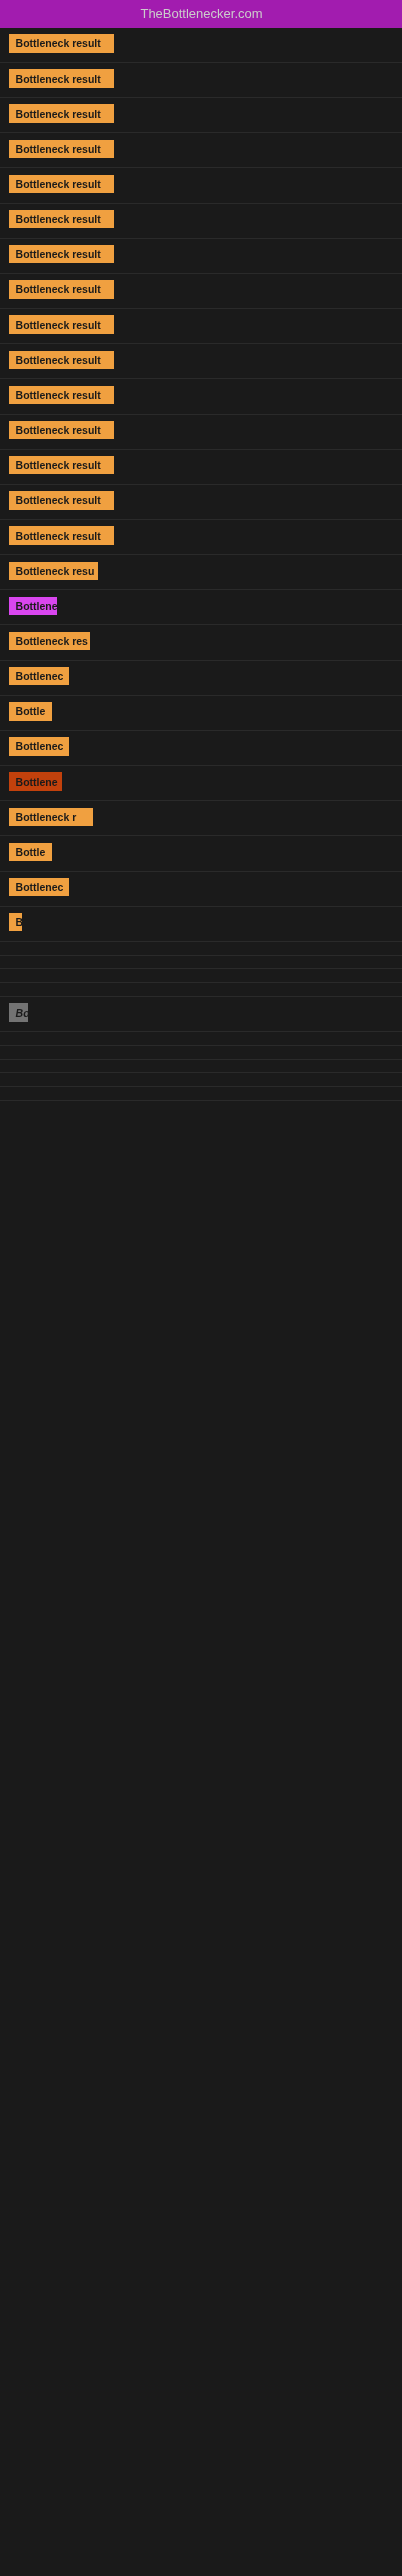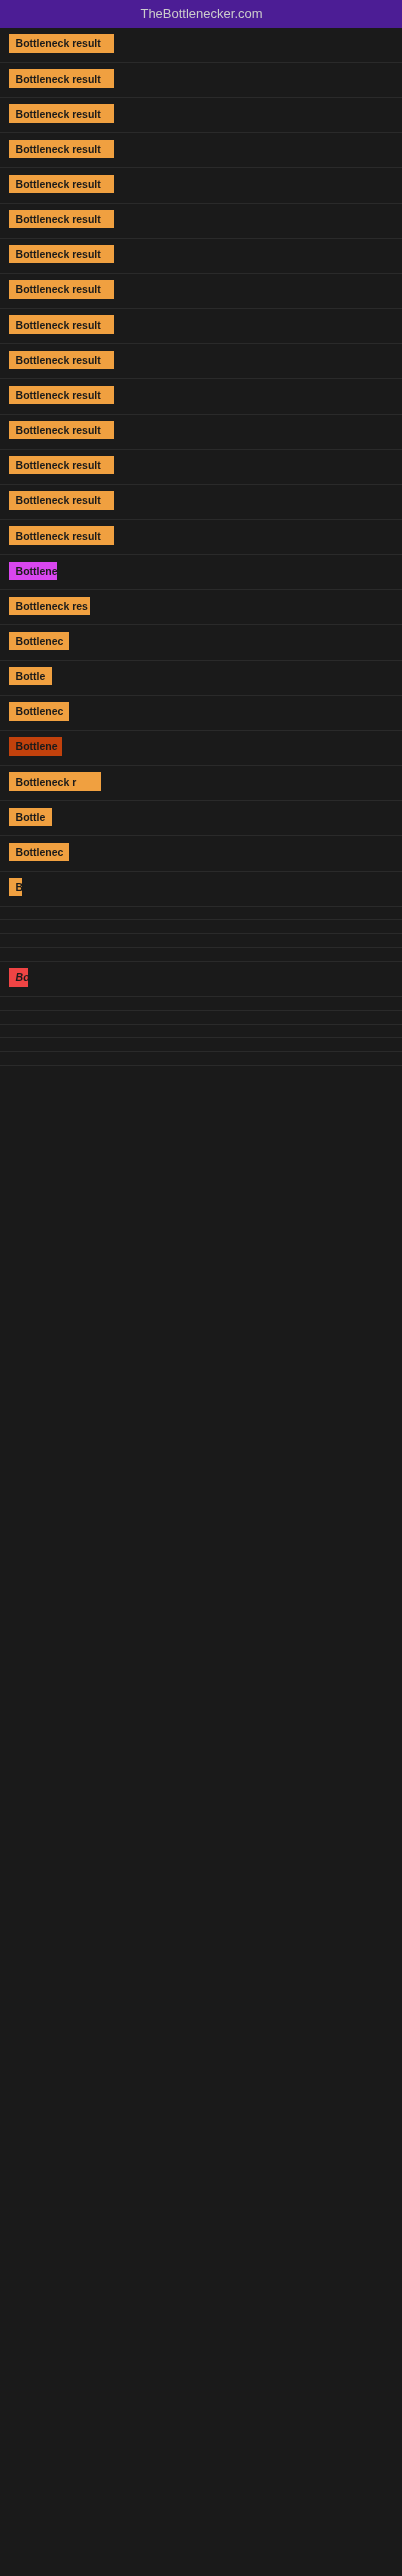--- a/index.html
+++ b/index.html
@@ -14,21 +14,21 @@
       min-height: 2576px;
       font-family: Arial, sans-serif;
       position: relative;
     }
 
     .site-title {
       text-align: center;
       color: #cccccc;
       font-size: 13px;
       padding: 6.4px 0;
-      background-color: #4c1d95;
+      background-color: #a21caf;
     }
 
     .bottleneck-bar {
       display: inline-block;
       background-color: #f0a040;
       color: #1a1a1a;
       font-size: 10.5px;
       font-weight: bold;
       padding: 3.2px 6.4px;
       white-space: nowrap;
@@ -58,34 +58,35 @@
     <div class="row"><span class="bottleneck-bar" style="width: 105px; background-color: rgb(240, 160, 64); color: rgb(26, 26, 26);">Bottleneck result</span></div>
     <div class="row"><span class="bottleneck-bar" style="width: 105px; background-color: rgb(240, 160, 64); color: rgb(26, 26, 26);">Bottleneck result</span></div>
     <div class="row"><span class="bottleneck-bar" style="width: 105px; background-color: rgb(240, 160, 64); color: rgb(26, 26, 26);">Bottleneck result</span></div>
     <div class="row"><span class="bottleneck-bar" style="width: 105px; background-color: rgb(240, 160, 64); color: rgb(26, 26, 26);">Bottleneck result</span></div>
     <div class="row"><span class="bottleneck-bar" style="width: 105px; background-color: rgb(240, 160, 64); color: rgb(26, 26, 26);">Bottleneck result</span></div>
     <div class="row"><span class="bottleneck-bar" style="width: 105px; background-color: rgb(240, 160, 64); color: rgb(26, 26, 26);">Bottleneck result</span></div>
     <div class="row"><span class="bottleneck-bar" style="width: 105px; background-color: rgb(240, 160, 64); color: rgb(26, 26, 26);">Bottleneck result</span></div>
     <div class="row"><span class="bottleneck-bar" style="width: 105px; background-color: rgb(240, 160, 64); color: rgb(26, 26, 26);">Bottleneck result</span></div>
     <div class="row"><span class="bottleneck-bar" style="width: 105px; background-color: rgb(240, 160, 64); color: rgb(26, 26, 26);">Bottleneck result</span></div>
     <div class="row"><span class="bottleneck-bar" style="width: 105px; background-color: rgb(240, 160, 64); color: rgb(26, 26, 26);">Bottleneck result</span></div>
+    <div class="row"><span class="bottleneck-bar" style="width: 89px; background-color: rgb(240, 160, 64); color: rgb(26, 26, 26);">Bottleneck resu</span></div>
     <div class="row"><span class="bottleneck-bar" style="width: 48px; background-color: #d946ef; color: rgb(26, 26, 26);">Bottleneck</span></div>
     <div class="row"><span class="bottleneck-bar" style="width: 81px; background-color: rgb(240, 160, 64); color: rgb(26, 26, 26);">Bottleneck res</span></div>
     <div class="row"><span class="bottleneck-bar" style="width: 60px; background-color: rgb(240, 160, 64); color: rgb(26, 26, 26);">Bottlenec</span></div>
     <div class="row"><span class="bottleneck-bar" style="width: 43px; background-color: rgb(240, 160, 64); color: rgb(26, 26, 26);">Bottle</span></div>
     <div class="row"><span class="bottleneck-bar" style="width: 60px; background-color: rgb(240, 160, 64); color: rgb(26, 26, 26);">Bottlenec</span></div>
     <div class="row"><span class="bottleneck-bar" style="width: 53px; background-color: #c2410c; color: rgb(26, 26, 26);">Bottlene</span></div>
-    <div class="row"><span class="bottleneck-bar" style="width: 92px; background-color: rgb(240, 160, 64); color: rgb(26, 26, 26);">Bottleneck r</span></div>
+    <div class="row"><span class="bottleneck-bar" style="width: 84px; background-color: rgb(240, 160, 64); color: rgb(26, 26, 26);">Bottleneck r</span></div>
     <div class="row"><span class="bottleneck-bar" style="width: 43px; background-color: rgb(240, 160, 64); color: rgb(26, 26, 26);">Bottle</span></div>
     <div class="row"><span class="bottleneck-bar" style="width: 60px; background-color: rgb(240, 160, 64); color: rgb(26, 26, 26);">Bottlenec</span></div>
     <div class="row"><span class="bottleneck-bar" style="width: 13px; background-color: rgb(240, 160, 64); color: rgb(26, 26, 26);">B</span></div>
     <div class="row"></div>
     <div class="row"></div>
     <div class="row"></div>
     <div class="row"></div>
-    <div class="row"><span class="bottleneck-bar" style="width: 19.3px; background-color: #ef4444; color: rgb(26, 26, 26); font-style: italic;">Bo</span></div>
+    <div class="row"><span class="bottleneck-bar" style="width: 19.3px; background-color: #737373; color: rgb(26, 26, 26); font-style: italic;">Bo</span></div>
     <div class="row"></div>
     <div class="row"></div>
     <div class="row"></div>
     <div class="row"></div>
     <div class="row"></div>
   </div>
 
 
 </body></html>

